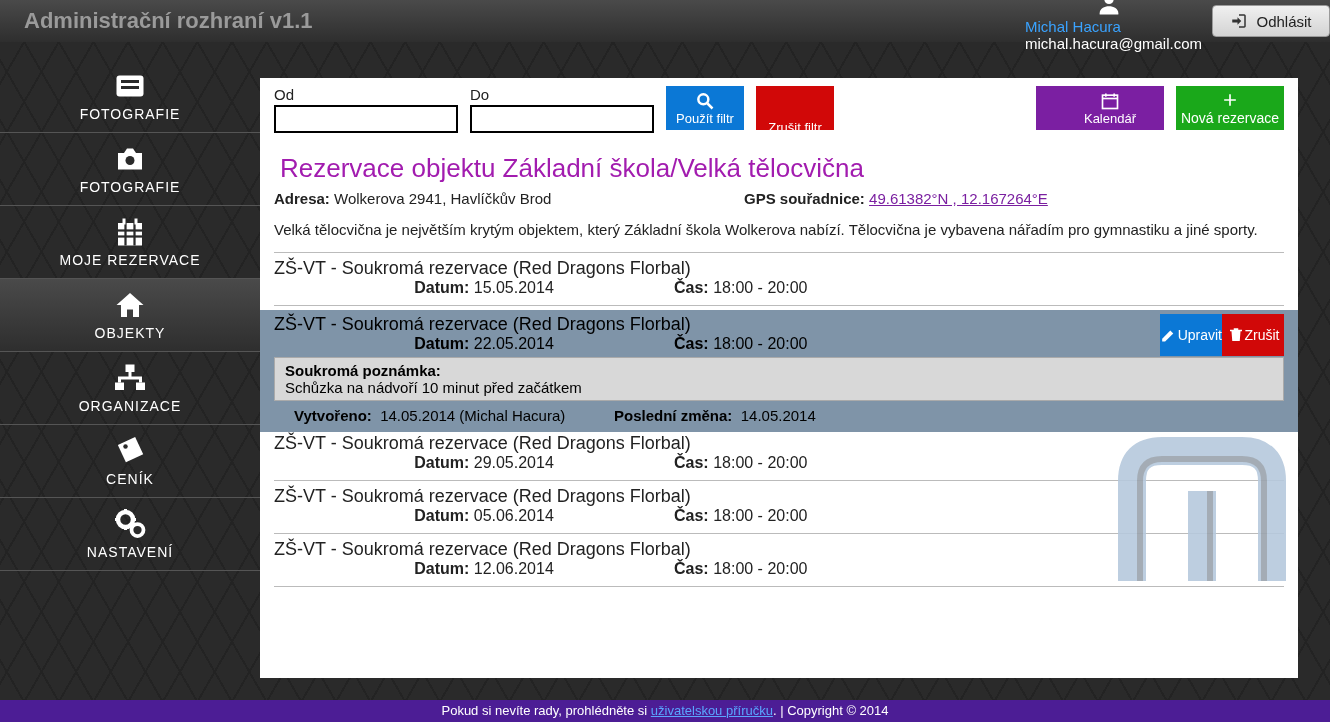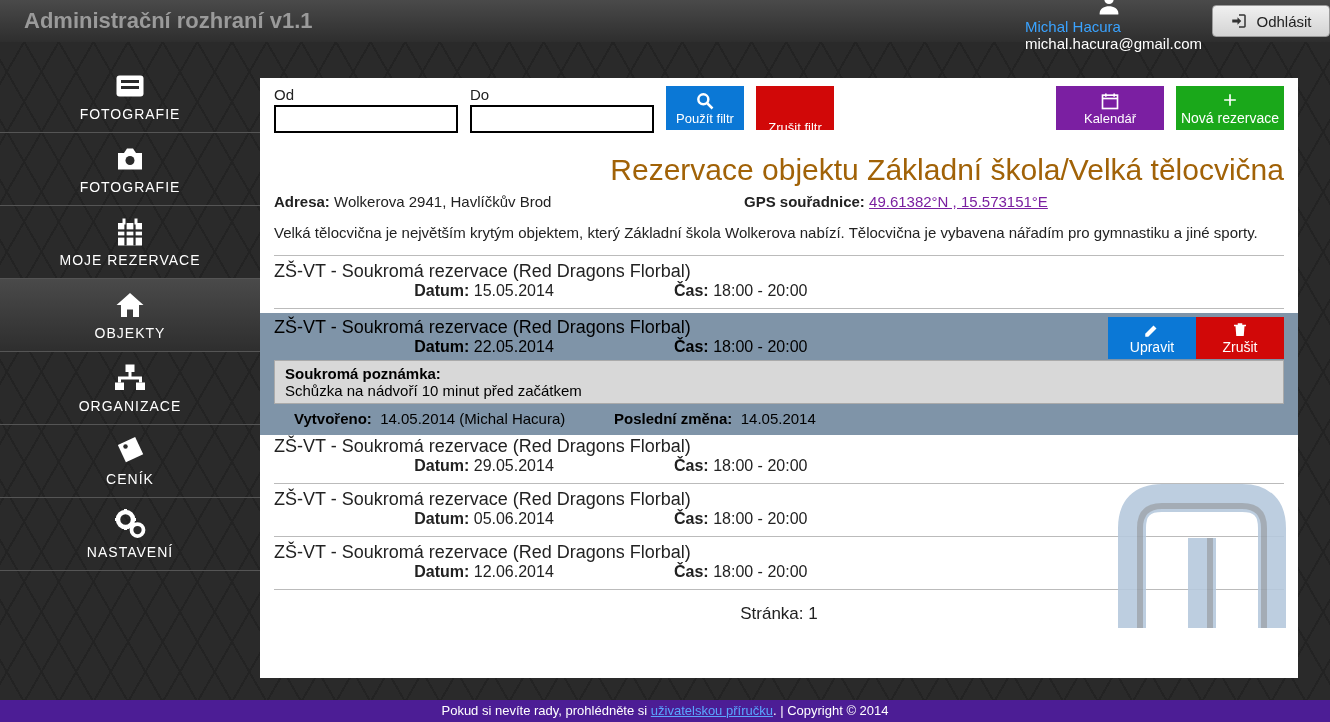--- a/index.html
+++ b/index.html
@@ -24,39 +24,39 @@
 .nav-label{font-family:"Trebuchet MS",sans-serif;}
 
 .main{position:absolute;top:78px;left:260px;width:1038px;height:600px;background:#fff;overflow:hidden;}
 .toolbar{display:flex;align-items:flex-start;padding:8px 14px 6px;gap:12px;border-bottom:0;}
 .filter-field label{display:block;font-size:15px;margin-bottom:2px;}
 .filter-field input{width:176px;height:22px;border:2px solid #000;}
 .btn{color:#fff;text-align:center;width:78px;height:44px;cursor:pointer;font-size:13px;display:flex;flex-direction:column;align-items:center;justify-content:center;}
 .btn svg{width:20px;height:20px;fill:#fff;}
 .btn-blue{background:#0b78d6;}
 .btn-red{background:#d10808;gap:38px;}
-.btn-purple{background:#7b1fa2;width:108px;}
+.btn-purple{background:#7b1fa2;width:108px;padding-left:20px;}
 .btn-green{background:#1aa81a;width:108px;font-size:14px;}
 .toolbar-spacer{flex:1;}
 
 .content{padding:0 14px 0 14px;font-size:15px;position:relative;}
-.obj-title{font-size:30px;color:#a16207;padding:14px 0 6px 6px;text-align:right;}
+.obj-title{font-size:26px;color:#a21caf;padding:14px 0 6px 6px;}
 .meta-row{display:flex;padding:0 0 8px 0;}
 .meta-row .left{flex:0 0 470px;}
 .meta-row .right{flex:1;}
 .gps-link{color:#7a1fa0;text-decoration:underline;}
 .desc{padding:6px 0 10px;}
 hr.sep{border:none;border-top:1px solid #bbb;margin:4px 0;}
 .res-item{padding:1px 0 4px;}
 .res-title{font-size:18px;}
 .res-meta{display:flex;padding-left:20px;font-size:16px;}
 .res-meta .d{width:380px;text-align:center;}
 .res-item.selected{background:#7f94a8;color:#000;margin:0 -14px;padding:4px 14px 2px;position:relative;}
 .sel-actions{position:absolute;right:14px;top:4px;display:flex;}
-.act{color:#fff;text-align:center;width:88px;height:42px;cursor:pointer;display:flex;flex-direction:column;align-items:center;justify-content:center;font-size:14px;}
+.act{color:#fff;text-align:center;width:62px;height:42px;cursor:pointer;display:flex;align-items:center;justify-content:center;font-size:14px;}
 .act svg{width:18px;height:18px;fill:#fff;}
 .act-edit{background:#0b78d6;}
 .act-del{background:#d10808;}
 .note-box{background:#d8d8d8;margin:4px 0 2px;padding:4px 10px;border:1px solid #aaa;}
 .audit{display:flex;padding:4px 20px 6px;}
 .audit .c1{width:320px;}
 .pager{text-align:center;padding:10px 0;font-size:17px;}
 .wm{position:absolute;right:6px;bottom:6px;opacity:.9;}
 
 .footer{position:absolute;bottom:0;left:0;right:0;height:22px;background:#4c1d95;color:#fff;font-size:13px;text-align:center;line-height:22px;}
@@ -184,21 +184,21 @@
           <path d="M11 5h2v14h-2zM5 11h14v2H5z"></path>
         </svg>
    <span>Nová rezervace</span>
   </div>
  </div>
 
  <div class="content">
   <div class="obj-title">Rezervace objektu Základní škola/Velká tělocvična</div>
   <div class="meta-row">
    <div class="left"><b>Adresa:</b> <span>Wolkerova 2941, Havlíčkův Brod</span></div>
-   <div class="right"><b>GPS souřadnice:</b> <a class="gps-link" href="#">49.61382°N , 15.573151°E</a></div>
+   <div class="right"><b>GPS souřadnice:</b> <a class="gps-link" href="#">49.61382°N , 12.167264°E</a></div>
   </div>
   <div class="desc">Velká tělocvična je největším krytým objektem, který Základní škola Wolkerova nabízí. Tělocvična je vybavena nářadím pro gymnastiku a jiné sporty.</div>
   <hr class="sep">
   <div id="res-list">
         <div class="res-item">
           <div class="res-title">ZŠ-VT - Soukromá rezervace (Red Dragons Florbal)</div>
           <div class="res-meta">
             <div class="d"><b>Datum:</b> 15.05.2014</div>
             <div><b>Čas:</b> 18:00 - 20:00</div>
           </div>
@@ -248,21 +248,20 @@
         <hr class="sep">
         <div class="res-item">
           <div class="res-title">ZŠ-VT - Soukromá rezervace (Red Dragons Florbal)</div>
           <div class="res-meta">
             <div class="d"><b>Datum:</b> 12.06.2014</div>
             <div><b>Čas:</b> 18:00 - 20:00</div>
           </div>
         </div>
         <hr class="sep">
       </div>
-  <div class="pager"><span>Stránka:</span> <span>1</span></div>
 
   <svg class="wm" width="180" height="150" viewBox="0 0 180 150">
    <path d="M20 150 V50 q0-30 30-30 h80 q30 0 30 30 v100" fill="none" stroke="#b6c9dd" stroke-width="28"></path>
    <line x1="90" y1="60" x2="90" y2="150" stroke="#b6c9dd" stroke-width="28"></line>
    <path d="M28 150 V50 q0-22 22-22 h80 q22 0 22 22 v100 M98 60 v90" fill="none" stroke="#808080" stroke-width="6" opacity=".5"></path>
   </svg>
  </div>
 </div>
 
 <div class="footer">

